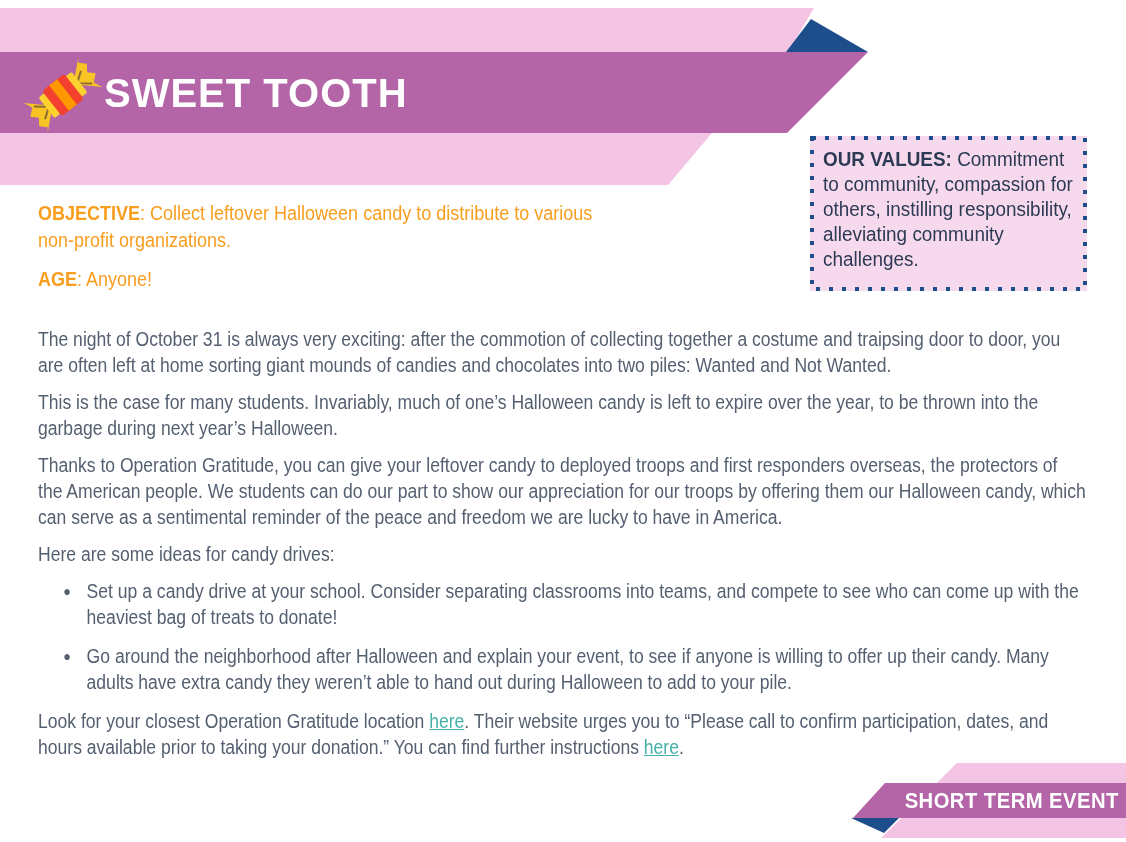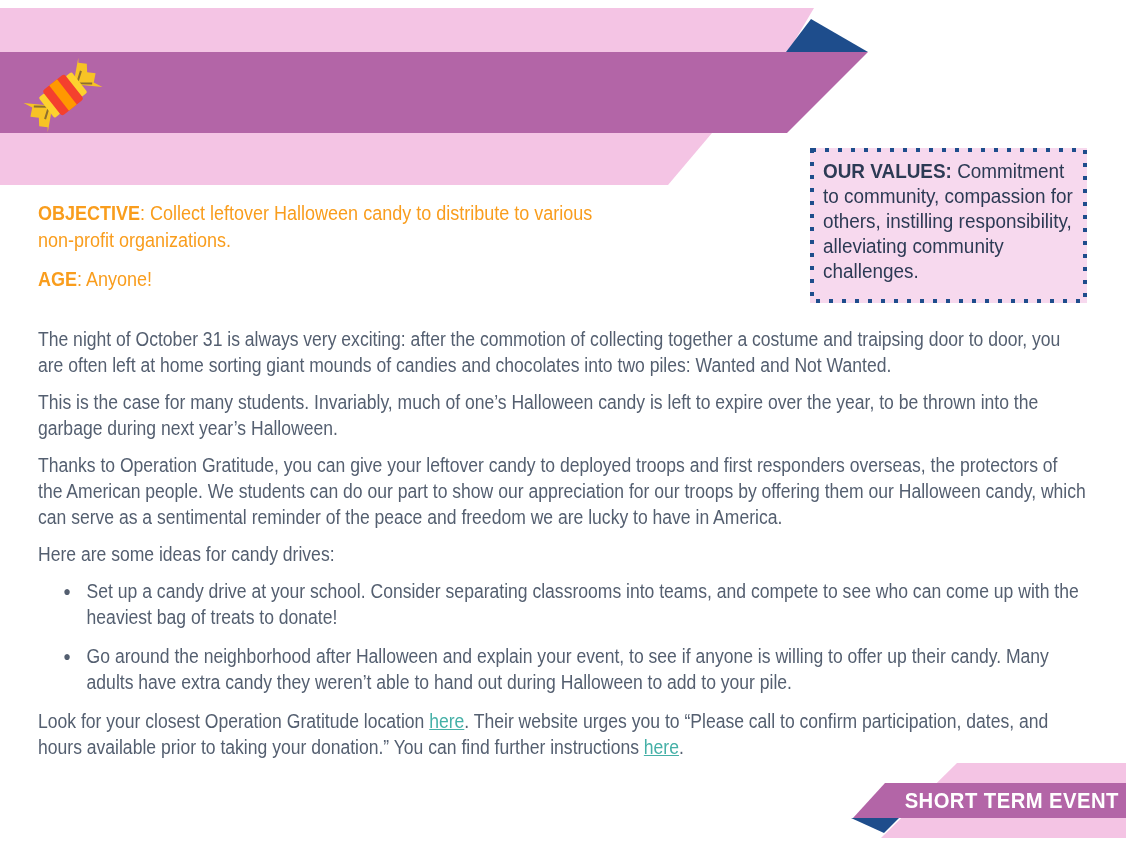--- a/index.html
+++ b/index.html
@@ -10,21 +10,21 @@
   
   .top-banner{position:absolute;left:0;top:0;width:1126px;height:190px;}
   .page-title{
     position:absolute;left:104px;top:68px;height:50px;line-height:50px;
     font-size:40px;font-weight:bold;color:#ffffff;letter-spacing:1px;
     white-space:nowrap;
   }
   .candy{position:absolute;left:22px;top:52px;}
   
   .values-box{
-    position:absolute;left:810px;top:148px;width:277px;height:155px;
+    position:absolute;left:810px;top:136px;width:277px;height:155px;
     background:#f7d9ee;box-sizing:border-box;
   }
   .values-border{position:absolute;left:0;top:0;}
   .values-text{
     position:absolute;left:13px;top:11px;width:260px;
     transform:scaleX(0.97);transform-origin:left top;
     font-size:19.5px;line-height:25px;color:#2c3a54;
   }
   .values-text b{font-weight:bold;}
   
@@ -76,20 +76,21 @@
       <polygon points="17,0 36,18 32,9 39,3 33,-3 38,-10 32,-16 35,-20 17,-4" fill="#f7c325"></polygon>
       <path d="M -19,0 L -30,-9 M -19,1 L -29,8" stroke="#8d6e2f" stroke-width="2" fill="none"></path>
       <path d="M 19,0 L 30,9 M 19,-1 L 29,-8" stroke="#8d6e2f" stroke-width="2" fill="none"></path>
       <rect x="-21" y="-13" width="8" height="26" rx="2" fill="#fdd22f"></rect>
       <rect x="13" y="-13" width="8" height="26" rx="2" fill="#fdd22f"></rect>
       <rect x="-14" y="-16" width="28" height="32" rx="3" fill="#f4402e"></rect>
       <rect x="-5" y="-16" width="10" height="32" fill="#ff9800"></rect>
     </g>
   </svg>
 
+  <div class="page-title">SWEET TOOTH</div>
 
   <div class="values-box">
     <svg class="values-border" width="277" height="155" viewBox="0 0 277 155">
       <rect x="2" y="2" width="273" height="151" fill="none" stroke="#1e4d8c" stroke-width="4" stroke-dasharray="4 9"></rect>
     </svg>
     <div class="values-text">
       <b>OUR VALUES:</b><span> Commitment to community, compassion for others, instilling responsibility, alleviating community challenges.</span>
     </div>
   </div>
 

